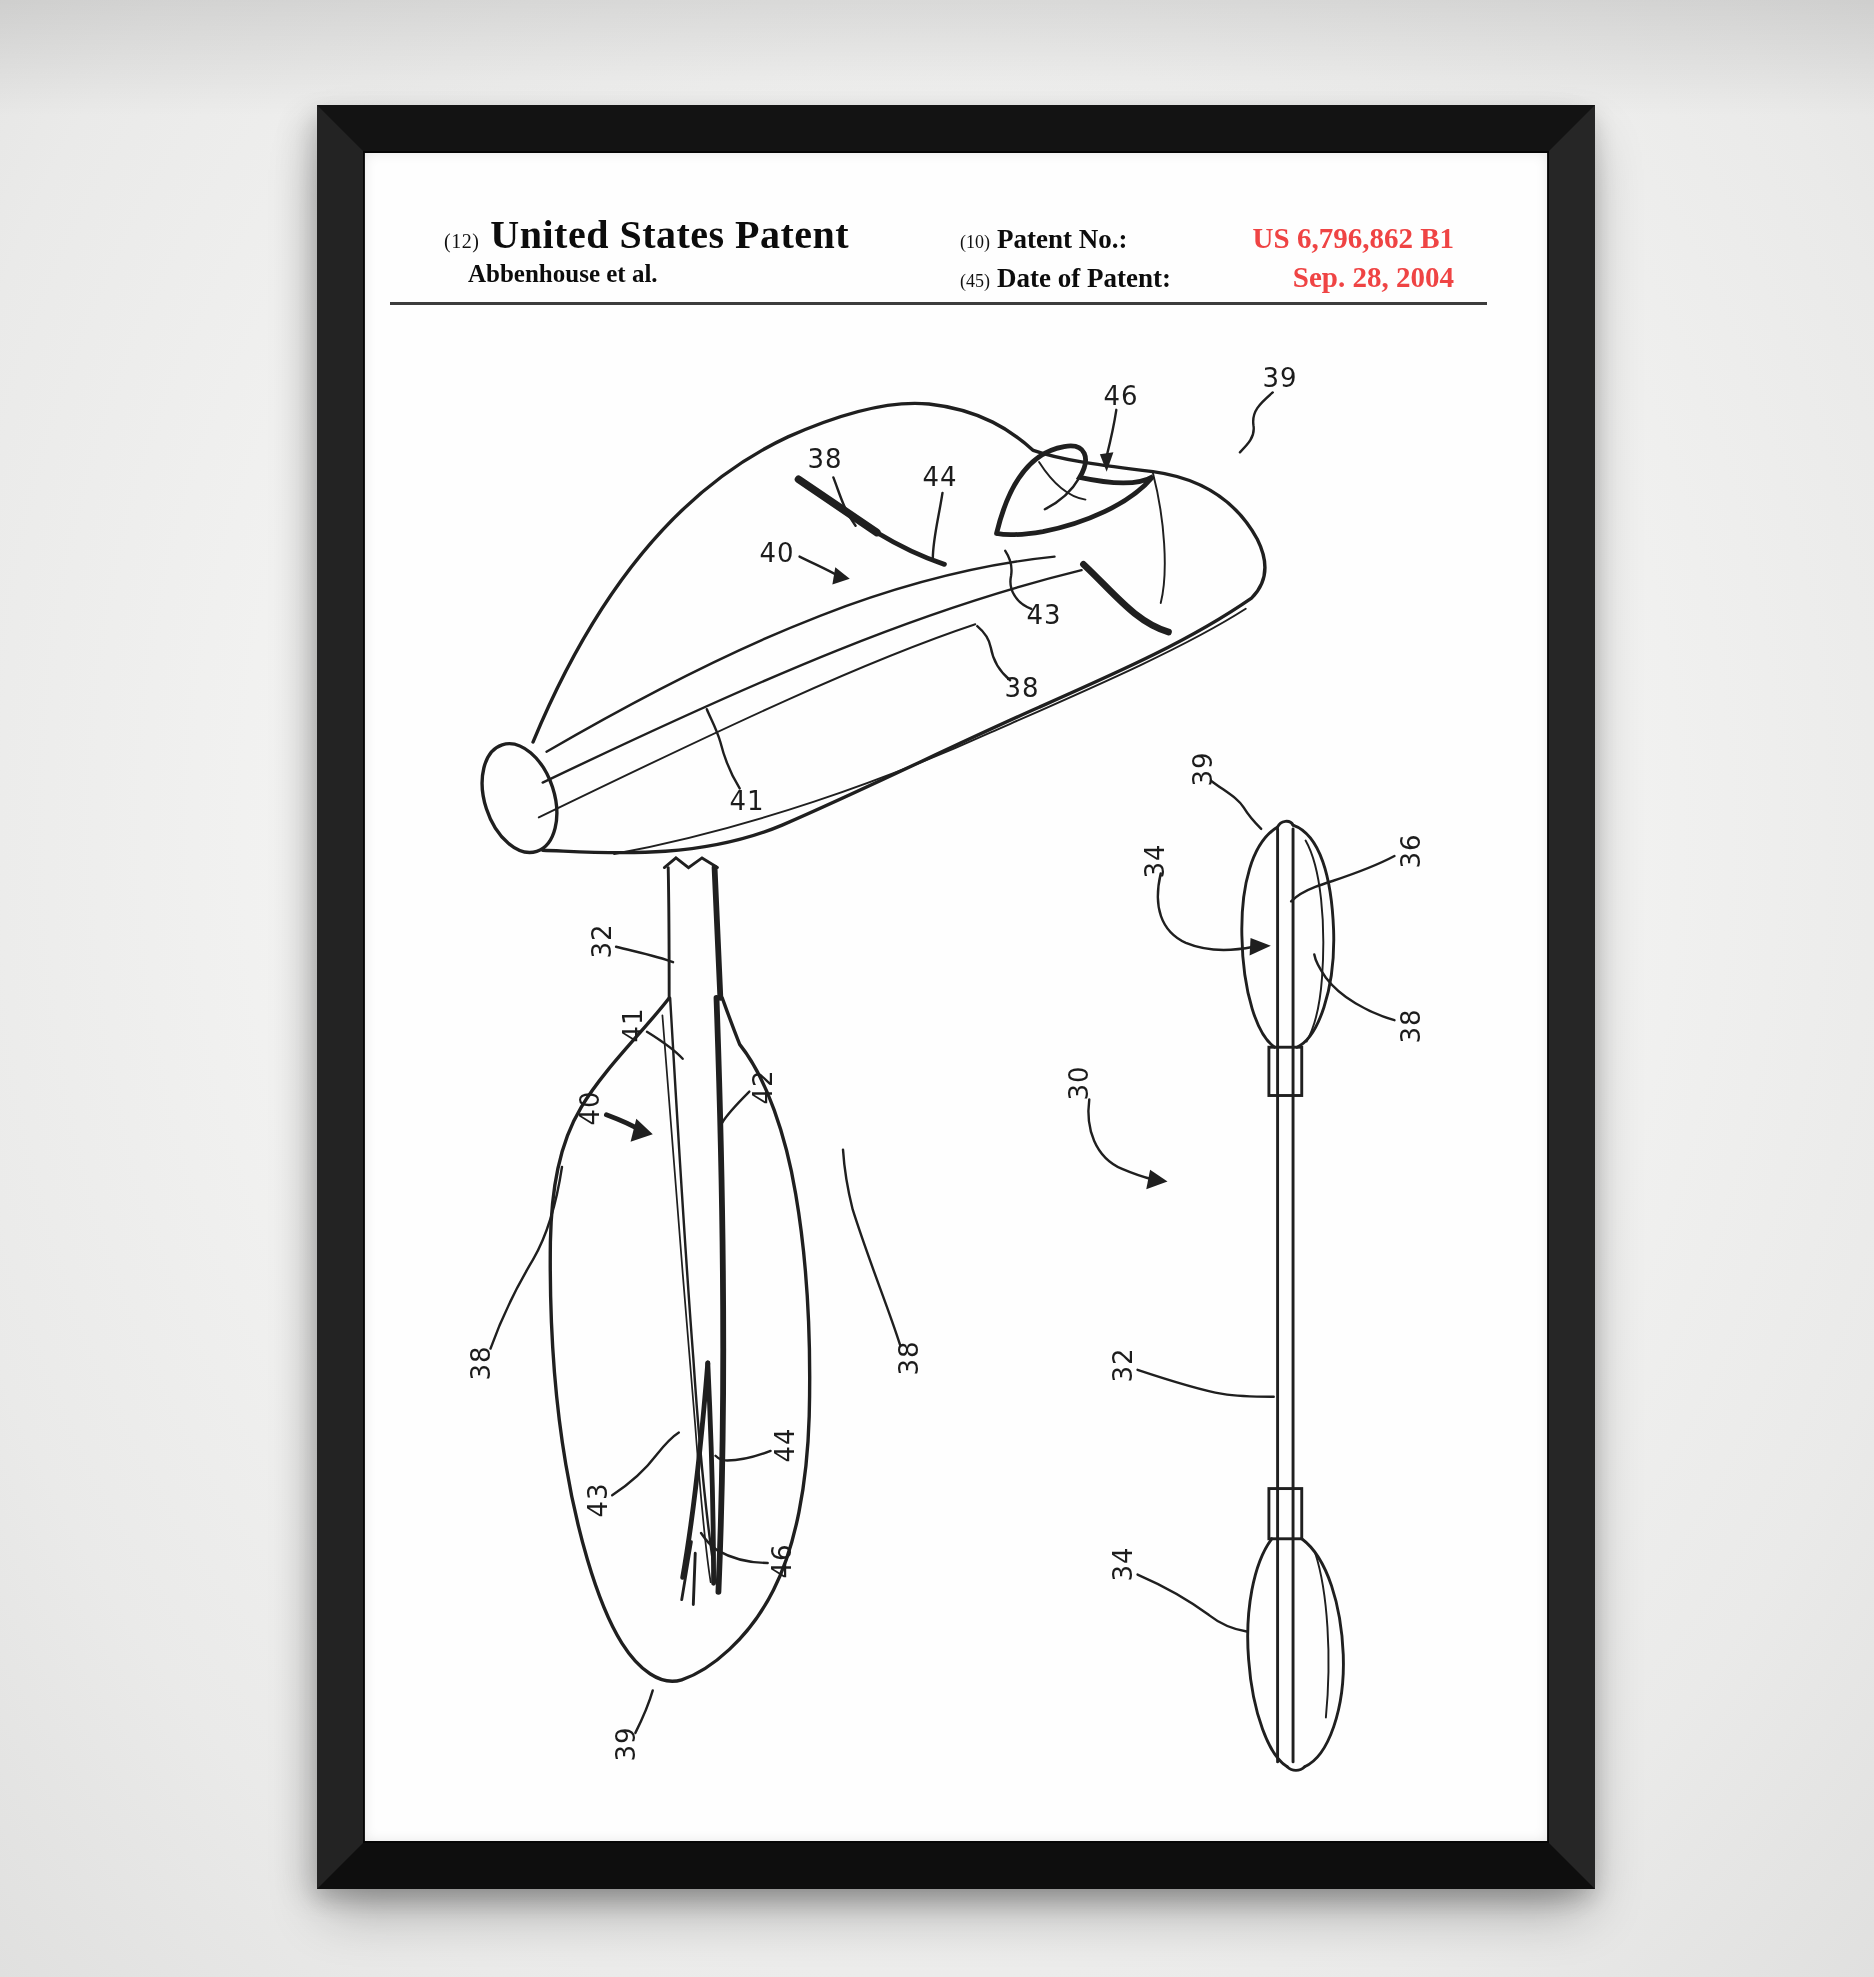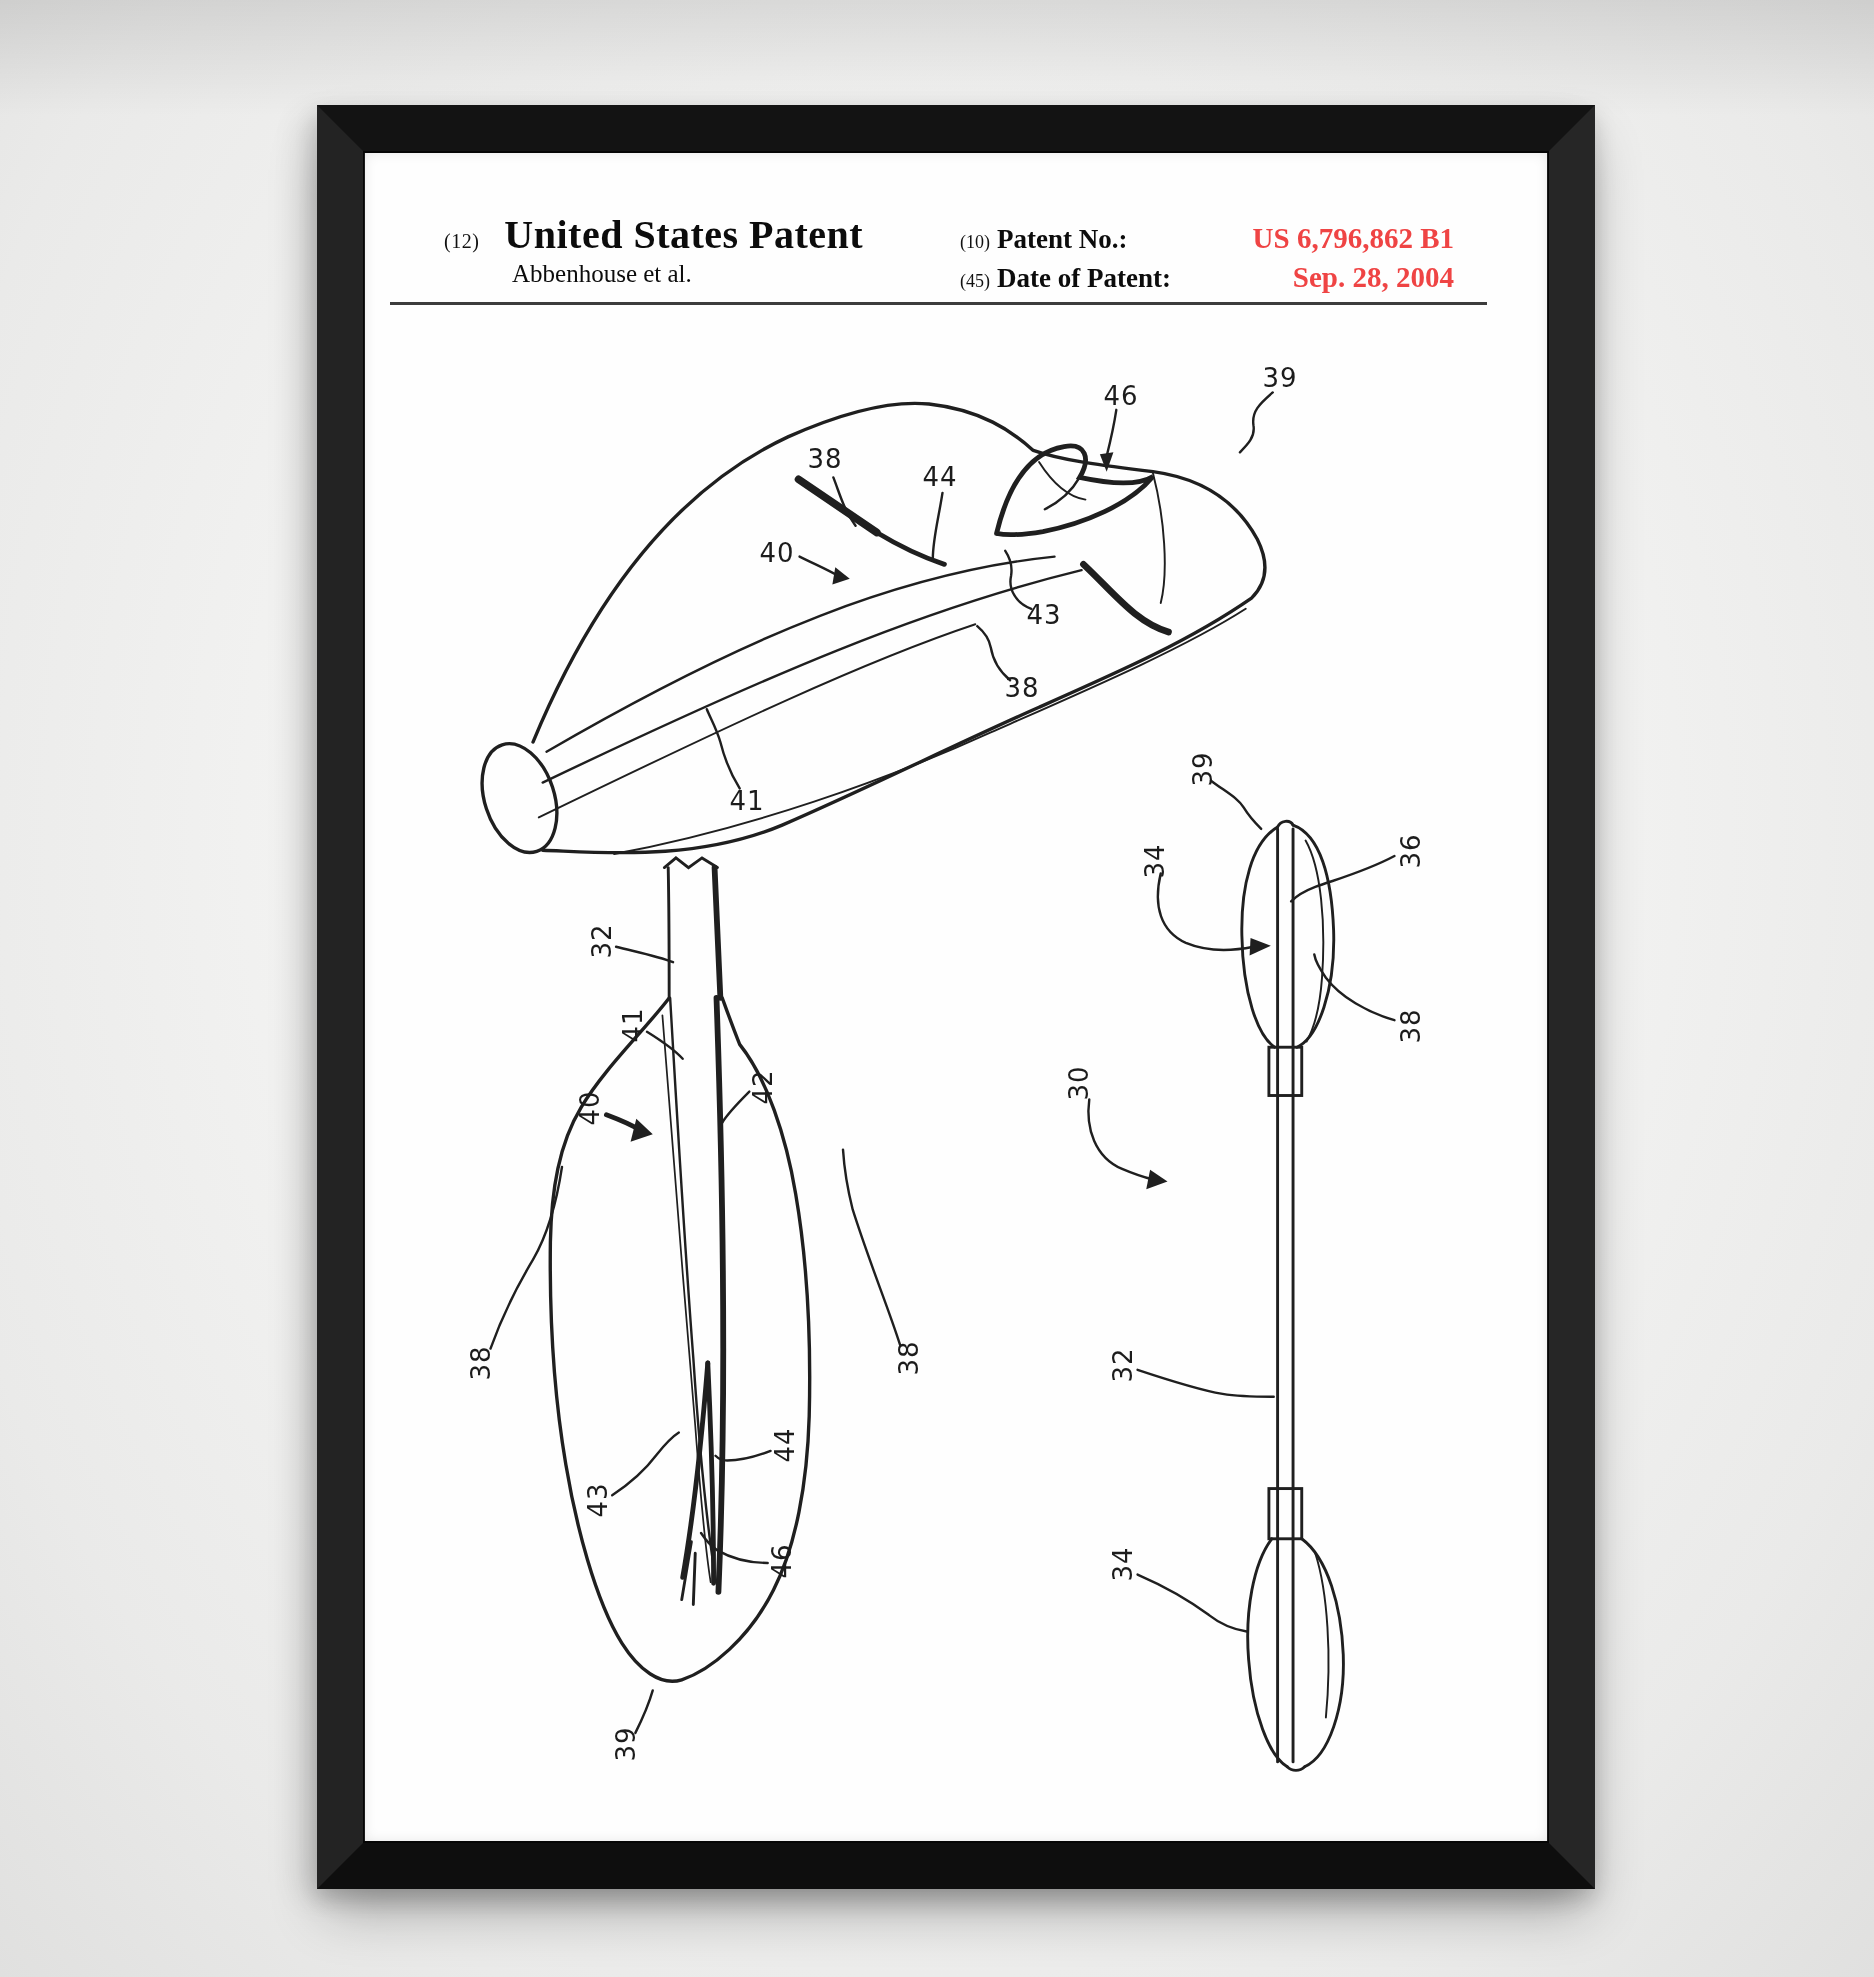--- a/index.html
+++ b/index.html
@@ -23,22 +23,22 @@
     border-bottom-color:#0e0e0e;
     background:#ffffff;
     box-shadow:0 29px 53px -7.7px rgba(0,0,0,0.30), 0 9.7px 21px rgba(0,0,0,0.16), -17.4px 9.7px 29px rgba(0,0,0,0.08);
   }
   .page{
     position:relative;width:1186px;height:1692px;background:#fefefe;
     box-shadow:inset 0 0 0 1.9px #050505, inset 0 0 13.5px rgba(0,0,0,0.12);
   }
   .hdr-left{position:absolute;left:81px;top:60px;white-space:nowrap;}
   .hdr-left .code{font-size:20px;color:#111;letter-spacing:0.5px;}
-  .hdr-left .title{font-size:40px;font-weight:bold;color:#0c0c0c;margin-left:25px;letter-spacing:0.5px;}
-  .hdr-left .inventor{font-size:25px;font-weight:normal;color:#0c0c0c;margin-left:68px;margin-top:1.9px;}
+  .hdr-left .title{font-size:40px;font-weight:bold;color:#0c0c0c;margin-left:11px;letter-spacing:0.5px;}
+  .hdr-left .inventor{font-size:25px;font-weight:bold;color:#0c0c0c;margin-left:24px;margin-top:1.9px;}
   .hdr-right{position:absolute;left:597px;top:71px;width:494px;}
   .hdr-right .row{display:flex;align-items:baseline;margin-bottom:5.8px;}
   .hdr-right .code{font-size:18px;color:#111;flex:0 0 auto;}
   .hdr-right .lbl{font-size:27px;font-weight:bold;color:#0c0c0c;margin-left:7px;flex:0 0 auto;}
   .hdr-right .val{font-size:29px;font-weight:bold;color:#ef4444;margin-left:auto;text-align:right;}
   .divider{position:absolute;left:27px;top:151px;width:1097px;height:2.9px;background:#3c3c3c;}
   .art{position:absolute;left:0;top:0;width:1186px;height:1692px;}
   .fig-label{
     position:absolute;font-family:"DejaVu Sans", sans-serif;font-size:26px;color:#1c1c1c;
     transform:translate(-50%,-50%);white-space:nowrap;letter-spacing:1px;

